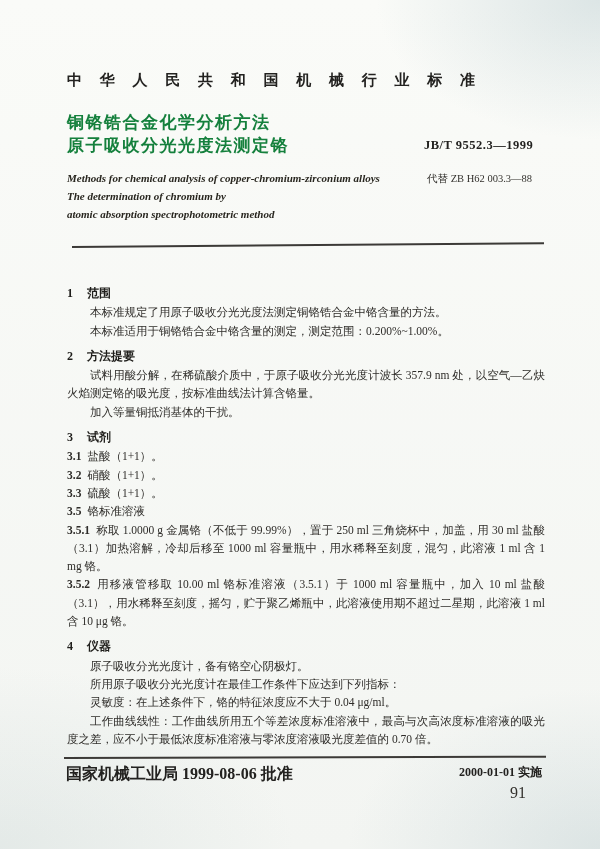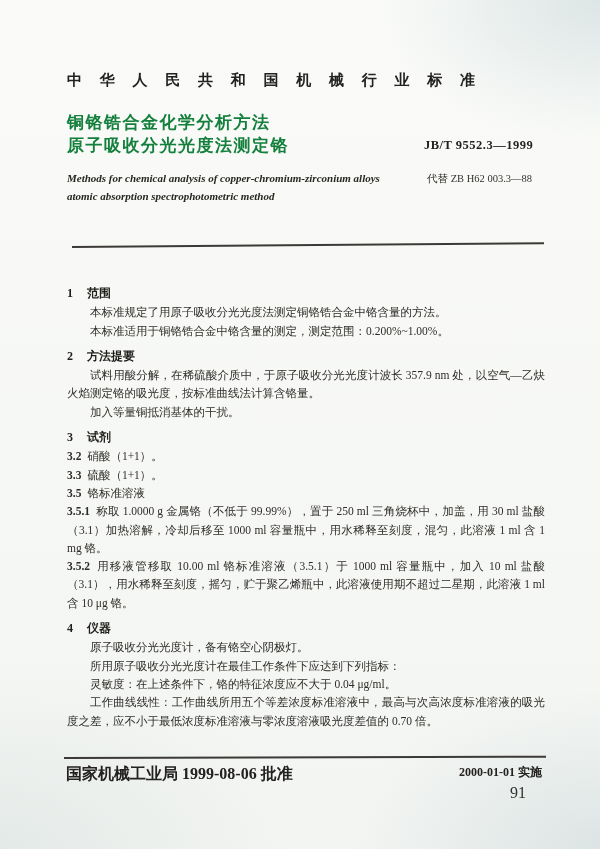--- a/index.html
+++ b/index.html
@@ -44,36 +44,38 @@
 </head>
 <body>
 
 <div class="page">
 
   <div class="header-left">
     <div class="org-line">中 华 人 民 共 和 国 机 械 行 业 标 准</div>
     <div class="cn-title cn-title-1">铜铬锆合金化学分析方法</div>
     <div class="cn-title">原子吸收分光光度法测定铬</div>
     <div class="en-title en-title-1">Methods for chemical analysis of copper-chromium-zirconium alloys</div>
+    <div class="en-title">The determination of chromium by</div>
     <div class="en-title">atomic absorption spectrophotometric method</div>
   </div>
 
   <div class="std-no">JB/T 9552.3—1999</div>
   <div class="replaces">代替 ZB H62 003.3—88</div>
 
   <div class="rule-top"></div>
 
   <div class="body-area">
       <p class="sec-h"><span class="sec-no">1</span><span>范围</span></p>
       <p class="para">本标准规定了用原子吸收分光光度法测定铜铬锆合金中铬含量的方法。</p>
       <p class="para">本标准适用于铜铬锆合金中铬含量的测定，测定范围：0.200%~1.00%。</p>
       <p class="sec-h"><span class="sec-no">2</span><span>方法提要</span></p>
       <p class="para">试料用酸分解，在稀硫酸介质中，于原子吸收分光光度计波长 357.9 nm 处，以空气—乙炔火焰测定铬的吸光度，按标准曲线法计算含铬量。</p>
       <p class="para">加入等量铜抵消基体的干扰。</p>
       <p class="sec-h"><span class="sec-no">3</span><span>试剂</span></p>
+      <p class="item"><span class="item-no">3.1</span>盐酸（1+1）。</p>
       <p class="item"><span class="item-no">3.2</span>硝酸（1+1）。</p>
       <p class="item"><span class="item-no">3.3</span>硫酸（1+1）。</p>
       <p class="item"><span class="item-no">3.5</span>铬标准溶液</p>
       <p class="item"><span class="item-no">3.5.1</span>称取 1.0000 g 金属铬（不低于 99.99%），置于 250 ml 三角烧杯中，加盖，用 30 ml 盐酸（3.1）加热溶解，冷却后移至 1000 ml 容量瓶中，用水稀释至刻度，混匀，此溶液 1 ml 含 1 mg 铬。</p>
       <p class="item"><span class="item-no">3.5.2</span>用移液管移取 10.00 ml 铬标准溶液（3.5.1）于 1000 ml 容量瓶中，加入 10 ml 盐酸（3.1），用水稀释至刻度，摇匀，贮于聚乙烯瓶中，此溶液使用期不超过二星期，此溶液 1 ml 含 10 μg 铬。</p>
       <p class="sec-h"><span class="sec-no">4</span><span>仪器</span></p>
       <p class="para">原子吸收分光光度计，备有铬空心阴极灯。</p>
       <p class="para">所用原子吸收分光光度计在最佳工作条件下应达到下列指标：</p>
       <p class="para">灵敏度：在上述条件下，铬的特征浓度应不大于 0.04 μg/ml。</p>
       <p class="para">工作曲线线性：工作曲线所用五个等差浓度标准溶液中，最高与次高浓度标准溶液的吸光度之差，应不小于最低浓度标准溶液与零浓度溶液吸光度差值的 0.70 倍。</p>

